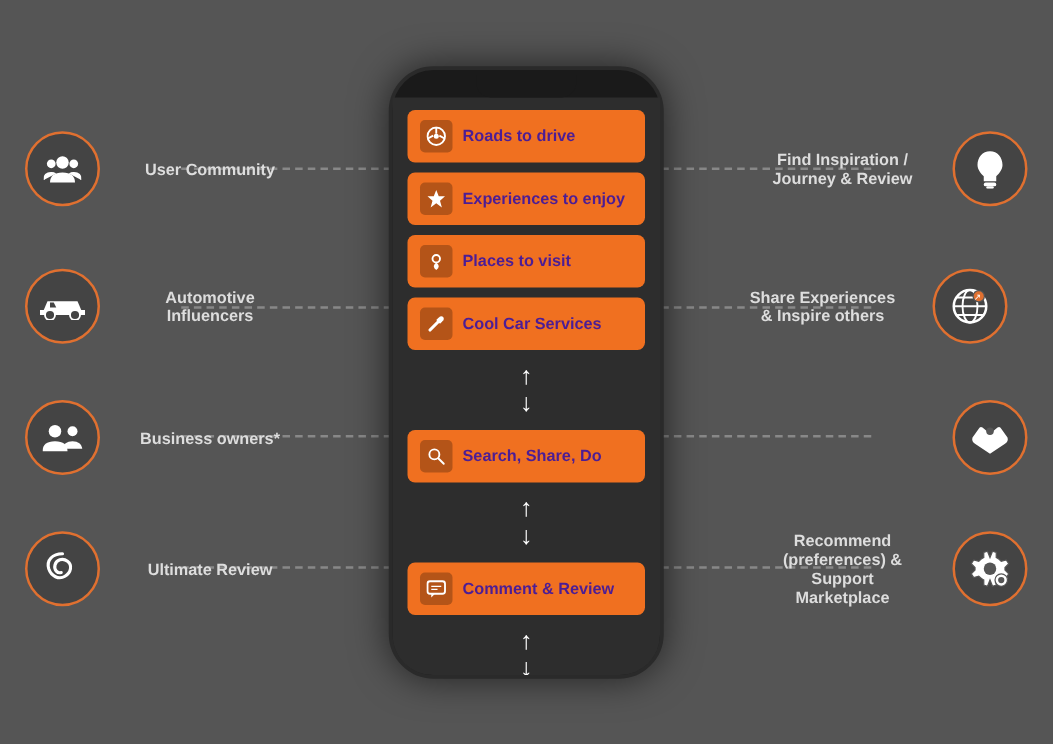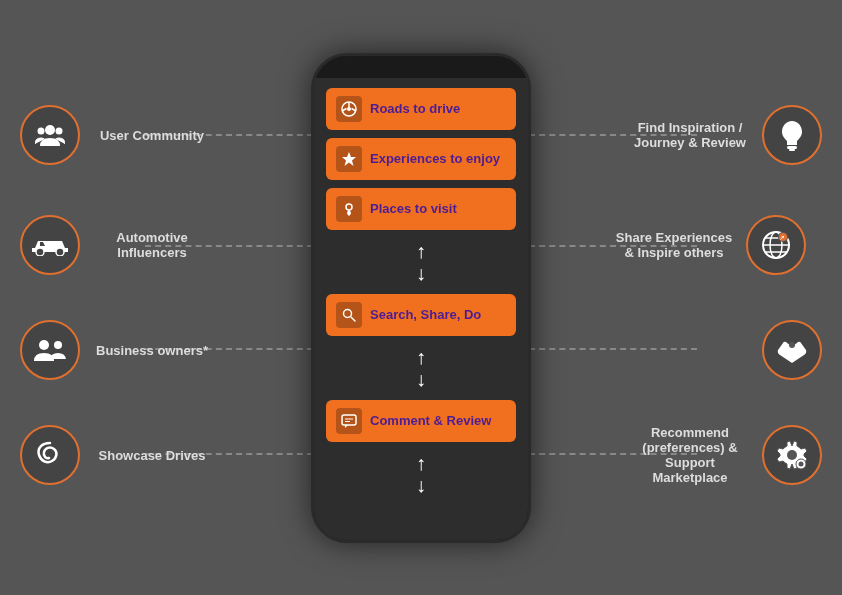--- a/index.html
+++ b/index.html
@@ -76,21 +76,21 @@
       color: #4c1d95;
       font-size: 13px;
       font-weight: bold;
     }
 
     
     .side-item {
       position: absolute;
       display: flex;
       align-items: center;
-      gap: 12px;
+      gap: 28px;
       z-index: 8;
     }
     .side-item.left {
       flex-direction: row;
     }
     .side-item.right {
       flex-direction: row-reverse;
     }
     .side-circle {
       width: 60px;
@@ -162,20 +162,30 @@
     <div class="app-btn">
       <div class="btn-icon">
         <svg width="16" height="16" viewBox="0 0 16 16" fill="white">
           <circle cx="8" cy="6" r="3" stroke="white" stroke-width="1.5" fill="none"></circle>
           <path d="M8 9 Q4 12 8 15 Q12 12 8 9" fill="white"></path>
         </svg>
       </div>
       <span class="btn-label">Places to visit</span>
     </div>
 
+    <div class="app-btn">
+      <div class="btn-icon">
+        <svg width="16" height="16" viewBox="0 0 16 16" fill="white">
+          <line x1="3" y1="13" x2="10" y2="6" stroke="white" stroke-width="2.5" stroke-linecap="round"></line>
+          <path d="M10 3 L13 6 L11 8 L8 5 Z" fill="white"></path>
+          <circle cx="12" cy="4" r="2" fill="white"></circle>
+        </svg>
+      </div>
+      <span class="btn-label">Cool Car Services</span>
+    </div>
 
     <div class="arrows-between">
       <div class="double-arrow">↑</div>
       <div class="double-arrow">↓</div>
     </div>
 
     <div class="app-btn">
       <div class="btn-icon">
         <svg width="16" height="16" viewBox="0 0 16 16" fill="white">
           <circle cx="6.5" cy="6.5" r="4" stroke="white" stroke-width="1.5" fill="none"></circle>
@@ -248,21 +258,21 @@
   </div>
   <span class="side-label">Business owners*</span>
 </div>
 
 <div class="side-item left" style="left:20px; top:425px;">
   <div class="side-circle">
     <svg width="36" height="36" viewBox="0 0 36 36" fill="none">
       <path d="M18 6 C10 6 5 11 7 18 C9 24 15 27 20 24 C25 21 26 15 22 12 C18 9 13 11 12 15 C11 19 14 22 17 21" stroke="white" stroke-width="2.5" fill="none" stroke-linecap="round"></path>
     </svg>
   </div>
-  <span class="side-label">Showcase Drives</span>
+  <span class="side-label">Ultimate Review</span>
 </div>
 
 <div class="side-item right" style="right:20px; top:105px;">
   <div class="side-circle">
     <svg width="28" height="32" viewBox="0 0 28 32" fill="white">
       <path d="M14 2 C8 2 4 7 4 13 C4 17 7 20 9 22 L9 26 L19 26 L19 22 C21 20 24 17 24 13 C24 7 20 2 14 2 Z" fill="white"></path>
       <rect x="9" y="27" width="10" height="3" rx="1.5" fill="white"></rect>
       <rect x="11" y="30" width="6" height="2" rx="1" fill="white"></rect>
     </svg>
   </div>

